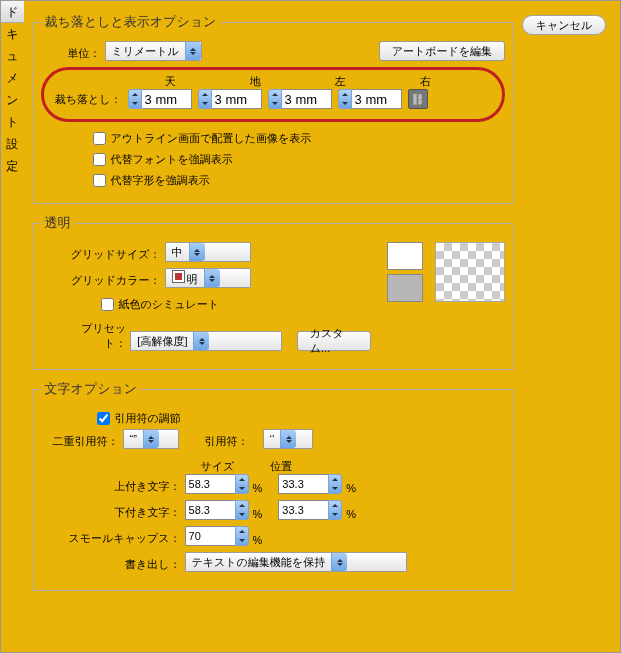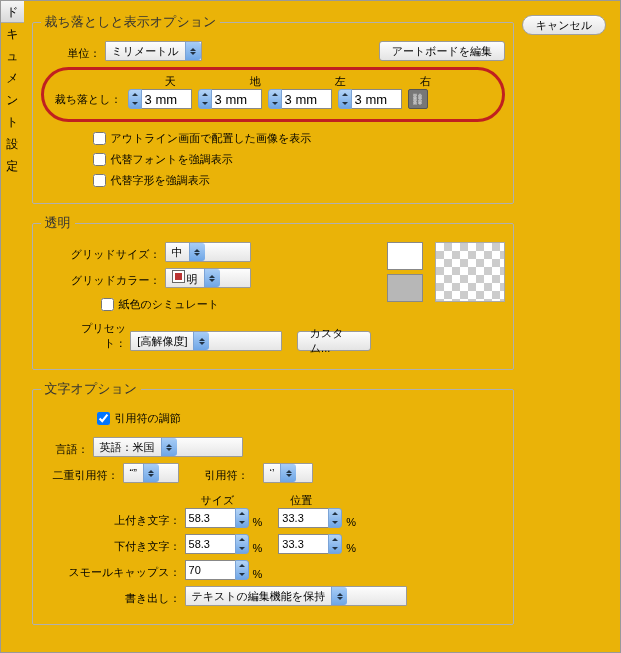--- a/index.html
+++ b/index.html
@@ -170,43 +170,36 @@
           </div>
         </div>
       </fieldset>
 
       <fieldset>
         <legend>文字オプション</legend>
         <label class="chk" style="margin-left:16px">
             <input type="checkbox" checked="" style="">
             <span>引用符の調節</span>
           </label>
-        <div class="row" style="margin-top:8px">
-          <span class="lbl" style="width:48px">言語：</span>
-          <div class="select" style="width:150px">
-              <span class="txt">英語：米国</span>
-              <span class="arrows"></span>
-            </div>
-        </div>
         <div class="row" style="">
           <span class="lbl" style="width:78px">二重引用符：</span>
           <div class="select" style="width:56px">
               <span class="txt">“”</span>
               <span class="arrows"></span>
             </div>
           <span style="width:18px"></span>
           <span class="lbl">引用符：</span>
           <span style="width:6px"></span>
           <div class="select" style="width:50px">
               <span class="txt">‘’</span>
               <span class="arrows"></span>
             </div>
         </div>
 
-        <div style="display:flex; margin-top:10px; margin-left:160px; gap:56px;">
+        <div style="display:flex; margin-top:10px; margin-left:160px; gap:36px;">
           <span>サイズ</span>
           <span>位置</span>
         </div>
         <div class="row">
           <span class="lbl" style="width:140px">上付き文字：</span>
           <div class="numfield">
               <input value="58.3" style="">
               <div class="step">
                 <span class="su"></span>
                 <span class="sd"></span>

